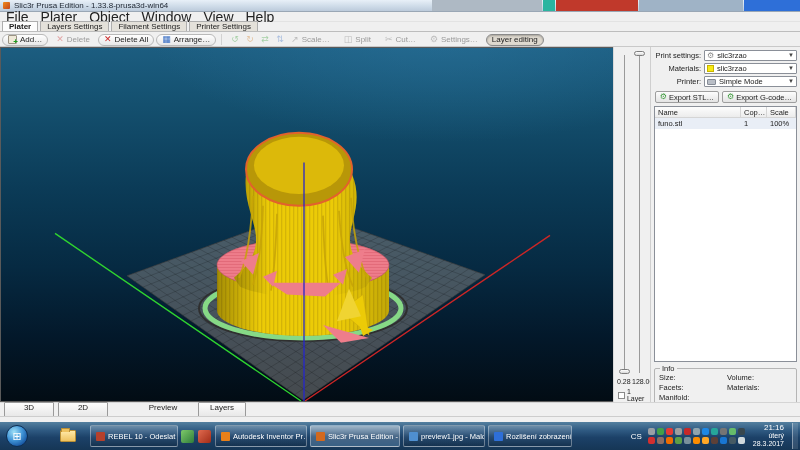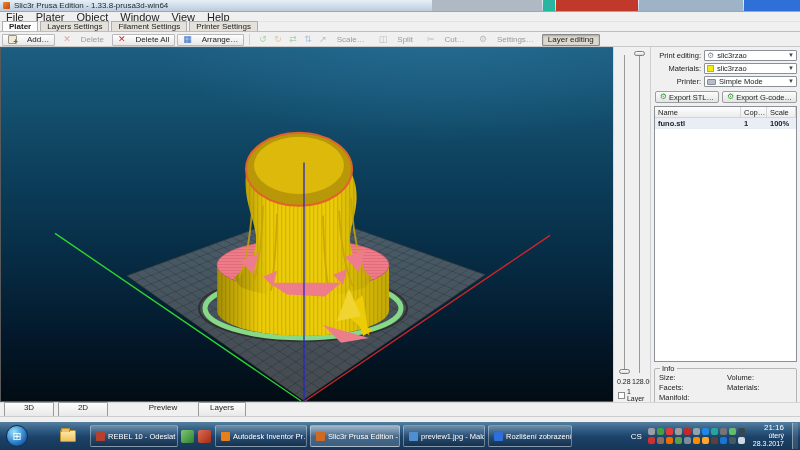--- a/index.html
+++ b/index.html
@@ -11,34 +11,34 @@
   .titlebar { position:absolute; left:0; top:0; width:800px; height:12px;
     background:linear-gradient(180deg,#e8f0f8 0%,#cfdce9 55%,#bccbdb 100%);
     border-bottom:1px solid #9aa7b5; display:flex; align-items:center; padding-left:3px; }
   .app-ico { width:7px; height:7px; background:linear-gradient(135deg,#f08c1b,#c2441d); border-radius:1px; margin-right:4px; }
   .title-text { font-size:8px; color:#1c2430; white-space:nowrap; }
   .frag { position:absolute; top:0; height:11px; }
 
   
   .menubar { position:absolute; left:0; top:12px; width:800px; height:10px; background:#f0f0f0;
     display:flex; align-items:center; border-bottom:1px solid #e3e3e3; }
-  .menu-item { padding:0 6px; font-size:11px; color:#222; cursor:default; }
+  .menu-item { padding:0 6px; font-size:14px; color:#222; cursor:default; }
 
   
   .tabrow { position:absolute; left:0; top:22px; width:800px; height:10px; background:#f0f0f0;
     display:flex; align-items:flex-end; border-bottom:1px solid #bdbdbd; }
   .tab { font-size:8px; padding:0 6px; height:10px; line-height:10px; color:#222;
     border:1px solid #aeaeae; border-bottom:none; background:#e4e1da; margin-left:2px; }
   .tab.active { background:#fdfdfd; position:relative; z-index:2; font-weight:bold; }
 
   
   .toolbar { position:absolute; left:0; top:33px; width:800px; height:14px; background:#f0f0f0;
     display:flex; align-items:center; padding-left:2px; border-bottom:1px solid #c9c9c9; }
-  .tb-btn { display:flex; align-items:center; gap:10px; height:12px; padding:0 5px; margin-right:2px;
-    border:1px solid #b9b9b9; border-radius:1px; background:linear-gradient(#fefefe,#e8e8e8); font-size:8px; }
+  .tb-btn { display:flex; align-items:center; gap:3px; height:12px; padding:0 5px; margin-right:2px;
+    border:1px solid #b9b9b9; border-radius:6px; background:linear-gradient(#fefefe,#e8e8e8); font-size:8px; }
   .tb-btn.disabled { color:#9a9a9a; border-color:transparent; background:transparent; }
   .tb-btn.disabled .ico { opacity:.38; }
   .tb-btn.pressed { background:#ded9cf; border-color:#8a8a8a; box-shadow:inset 0 1px 2px rgba(0,0,0,.25); }
   .ico { font-family:"DejaVu Sans", sans-serif; font-size:9px; line-height:9px; }
   .ico-box { position:relative; width:9px; height:9px; background:#efe9d8; border:1px solid #9a9384; border-radius:1px; }
   .ico-box::after { content:"+"; position:absolute; right:-2px; bottom:-3px; color:#1e9c1e; font-weight:bold; font-size:8px; }
   .tb-sep { width:1px; height:11px; background:#d2d2d2; margin:0 3px; }
   .tb-iconbtn { width:13px; text-align:center; }
 
   
@@ -76,21 +76,21 @@
   .export-row { display:flex; justify-content:flex-end; gap:3px; margin:4px 0 3px 0; }
   .export-btn { display:flex; align-items:center; gap:2px; height:12px; padding:0 4px;
     border:1px solid #9e9e9e; border-radius:2px; background:linear-gradient(#fdfdfd,#e4e4e4); font-size:7.5px; }
   .gear-green { font-family:"DejaVu Sans", sans-serif; font-size:8px; color:#3f9b3f; line-height:8px; }
 
   .objlist { position:relative; height:256px; background:#fff; border:1px solid #8a8f98; margin-top:2px; font-size:7.5px; }
   .objlist-head { display:flex; height:11px; background:linear-gradient(#fdfdfd,#ececec); border-bottom:1px solid #d5d5d5; }
   .objlist-head span { padding:1px 3px; border-right:1px solid #d5d5d5; }
   .col-name { width:86px; } .col-cop { width:26px; } .col-scale { flex:1; }
   .objrow { display:flex; height:11px; background:#e9eef6; }
-  .objrow span { padding:1px 3px;font-weight:bold; }
+  .objrow span { padding:1px 3px; }
 
   .infobox { position:relative; margin-top:6px; height:40px; border:1px solid #b5b5b5; border-radius:2px; font-size:7.5px; }
   .infobox-legend { position:absolute; top:-5px; left:5px; background:#f0f0f0; padding:0 2px; font-size:7.5px; }
   .info-grid { position:absolute; left:4px; top:4px; right:2px; display:grid;
     grid-template-columns:68px 1fr; grid-auto-rows:10px; }
 
   
   .bottomtabs { position:absolute; left:0; top:402px; width:800px; height:14px; background:#f0f0f0;
     border-top:1px solid #d5d5d5; display:flex; align-items:center; font-size:8px; }
   .btab { height:15px; line-height:10px; text-align:center; border:1px solid #9a9a9a; border-radius:1px;
@@ -330,21 +330,21 @@
       <span class="sl-label" style="left:3px;top:331px;">0.28</span>
       <span class="sl-label" style="left:18px;top:331px;">128.00</span>
       <div class="chk-row">
         <span class="chk"></span>
         <span class="chk-label">1 Layer</span>
       </div>
     </div>
 
     <div class="sidebar">
       <div class="cfg-row">
-        <span class="cfg-label">Print editing:</span>
+        <span class="cfg-label">Print settings:</span>
         <div class="combo">
           <span class="gear-sm">⚙</span>
           <span class="combo-text">slic3rzao</span>
           <span class="combo-arrow">▼</span>
         </div>
       </div>
       <div class="cfg-row">
         <span class="cfg-label">Materials:</span>
         <div class="combo">
           <span class="swatch" style="background: rgb(246, 234, 21);"></span>

